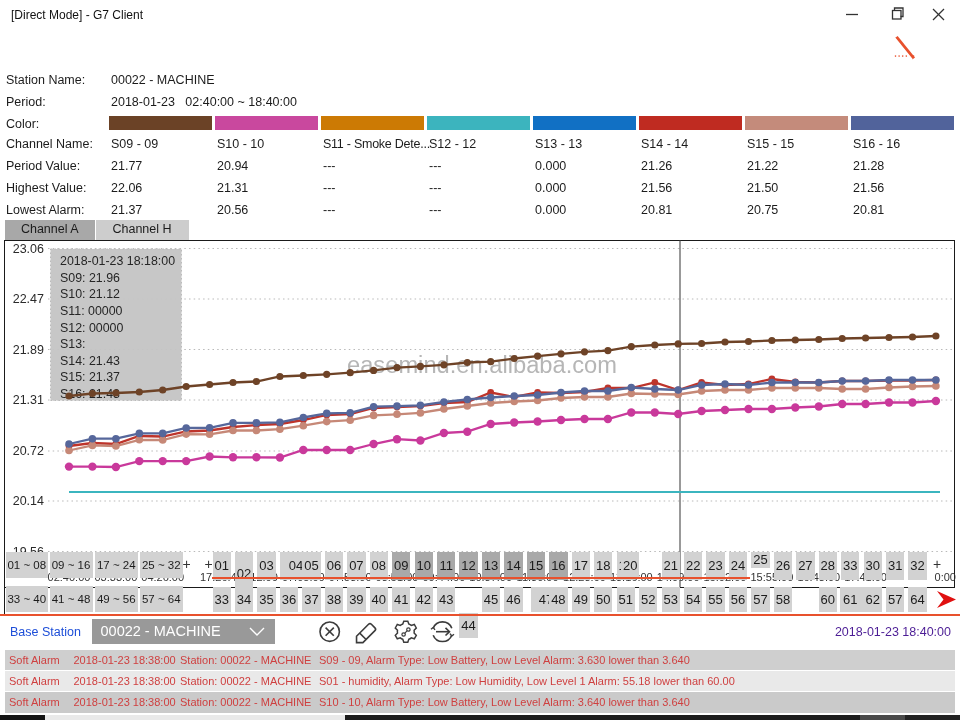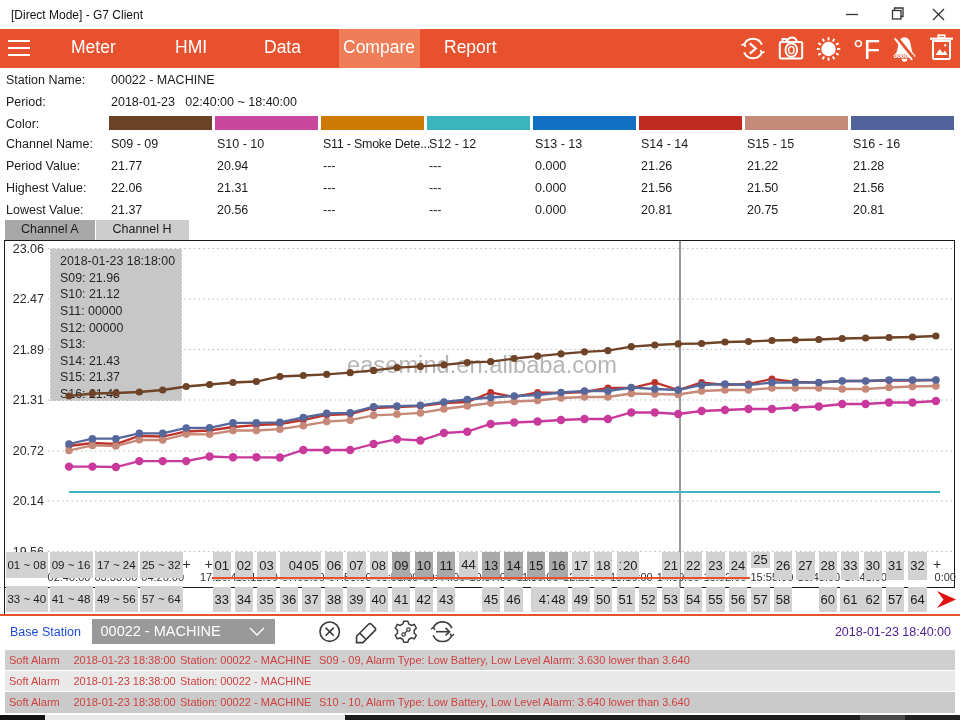--- a/index.html
+++ b/index.html
@@ -20,31 +20,20 @@
   <div style="position:absolute;left:11px;top:8px;font-size:12px;color:#111">[Direct Mode] - G7 Client</div>
 </div>
 <svg width="130" height="29" viewBox="0 0 130 29" style="position:absolute;left:830px;top:0" xmlns="http://www.w3.org/2000/svg">
 <line x1="16" y1="14.5" x2="28" y2="14.5" stroke="#333" stroke-width="1.3"></line>
 <rect x="62.5" y="10.5" width="8.5" height="8.5" fill="none" stroke="#333" stroke-width="1.3"></rect>
 <path d="M64.5 10.5 v-2.5 h8.5 v8.5 h-2.5" fill="none" stroke="#333" stroke-width="1.3"></path>
 <line x1="103" y1="9" x2="114" y2="20" stroke="#333" stroke-width="1.3"></line>
 <line x1="114" y1="9" x2="103" y2="20" stroke="#333" stroke-width="1.3"></line>
 </svg>
 
-<div style="position:absolute;left:0;top:29px;width:960px;height:38.5px;background:#e8512d">
-  <div style="position:absolute;left:338.5px;top:0;width:81px;height:38.5px;background:#ef7d57"></div>
-  <div style="position:absolute;left:7.5px;top:10.5px;width:22px;height:2.5px;background:#fff"></div>
-  <div style="position:absolute;left:7.5px;top:17.5px;width:22px;height:2.5px;background:#fff"></div>
-  <div style="position:absolute;left:7.5px;top:24.5px;width:22px;height:2.5px;background:#fff"></div>
-  <div style="position:absolute;top:8px;left:71px;font-size:17.5px;color:#fff">Meter</div>
-  <div style="position:absolute;top:8px;left:175px;font-size:17.5px;color:#fff">HMI</div>
-  <div style="position:absolute;top:8px;left:264px;font-size:17.5px;color:#fff">Data</div>
-  <div style="position:absolute;top:8px;left:343px;font-size:17.5px;color:#fff">Compare</div>
-  <div style="position:absolute;top:8px;left:444px;font-size:17.5px;color:#fff">Report</div>
-</div>
 <svg width="960" height="40" viewBox="0 0 960 40" style="position:absolute;left:0;top:29px" xmlns="http://www.w3.org/2000/svg">
 <g transform="translate(753,19.5)" stroke="#fff" fill="none" stroke-width="2">
 <path d="M -8.9 -3.9 A 9.7 9.7 0 0 1 8.9 -3.9"></path>
 <path d="M 8.9 3.9 A 9.7 9.7 0 0 1 -8.9 3.9"></path>
 <path d="M-3.2 -5.2 L 2.8 0 L -3.2 5.2" stroke-width="2.2"></path>
 <path d="M -11.5 -3.2 l 2.8 -1.2 l 1.2 2.9" stroke-width="1.7"></path>
 <path d="M 11.5 3.2 l -2.8 1.2 l -1.2 -2.9" stroke-width="1.7"></path>
 </g>
 <g transform="translate(791,20)" stroke="#fff" fill="none">
 <rect x="-11.2" y="-7" width="22.4" height="16.5" rx="1.5" stroke-width="2"></rect>
@@ -135,21 +124,21 @@
     <div class="val" style="left:853px;top:158.5px">21.28</div>
     <div class="lbl" style="top:180.5px">Highest Value:</div>
     <div class="val" style="left:111px;top:180.5px">22.06</div>
     <div class="val" style="left:217px;top:180.5px">21.31</div>
     <div class="val" style="left:323px;top:180.5px">---</div>
     <div class="val" style="left:429px;top:180.5px">---</div>
     <div class="val" style="left:535px;top:180.5px">0.000</div>
     <div class="val" style="left:641px;top:180.5px">21.56</div>
     <div class="val" style="left:747px;top:180.5px">21.50</div>
     <div class="val" style="left:853px;top:180.5px">21.56</div>
-    <div class="lbl" style="top:202.5px">Lowest Value:</div>
+    <div class="lbl" style="top:202.5px">Lowest Alarm:</div>
     <div class="val" style="left:111px;top:202.5px">21.37</div>
     <div class="val" style="left:217px;top:202.5px">20.56</div>
     <div class="val" style="left:323px;top:202.5px">---</div>
     <div class="val" style="left:429px;top:202.5px">---</div>
     <div class="val" style="left:535px;top:202.5px">0.000</div>
     <div class="val" style="left:641px;top:202.5px">20.81</div>
     <div class="val" style="left:747px;top:202.5px">20.75</div>
     <div class="val" style="left:853px;top:202.5px">20.81</div>
 
 <div style="position:absolute;left:4.5px;top:220px;width:90.5px;height:19.5px;background:#a8a8a8;color:#1c1c1c;font-size:12.5px;text-align:center;line-height:19px">Channel A</div>
@@ -407,42 +396,42 @@
     <div class="rbtn" style="left:140px;top:552px;width:42.5px;height:25.5px">25 ~ 32</div>
     <div class="rbtn" style="left:6px;top:586px;width:41.5px;height:25.5px">33 ~ 40</div>
     <div class="rbtn" style="left:49.5px;top:586px;width:43px;height:25.5px">41 ~ 48</div>
     <div class="rbtn" style="left:94.5px;top:586px;width:43.5px;height:25.5px">49 ~ 56</div>
     <div class="rbtn" style="left:140px;top:586px;width:42.5px;height:25.5px">57 ~ 64</div>
     <div class="plus" style="left:182.5px;top:556px">+</div>
     <div class="plus" style="left:204.5px;top:556px">+</div>
     <div class="plus" style="left:933px;top:556px">+</div>
     <div class="nbtn" style="left:212.5px;top:551.5px;width:18.4px;height:28px">01</div>
     <div class="nbtn" style="left:212.5px;top:587px;width:18.4px;height:25px">33</div>
-    <div class="nbtn" style="left:234.9px;top:551.5px;width:18.4px;height:28px">02</div>
+    <div class="nbtn" style="left:234.9px;top:551.5px;width:18.4px;height:44px">02</div>
     <div class="nbtn" style="left:234.9px;top:587px;width:18.4px;height:25px">34</div>
     <div class="nbtn" style="left:257.4px;top:551.5px;width:18.4px;height:28px">03</div>
     <div class="nbtn" style="left:257.4px;top:587px;width:18.4px;height:25px">35</div>
     <div class="nbtn" style="left:279.9px;top:551.5px;width:32px;height:28px">04</div>
     <div class="nbtn" style="left:279.9px;top:587px;width:18.4px;height:25px">36</div>
     <div class="nbtn" style="left:302.3px;top:551.5px;width:18.4px;height:28px">05</div>
     <div class="nbtn" style="left:302.3px;top:587px;width:18.4px;height:25px">37</div>
     <div class="nbtn" style="left:324.8px;top:551.5px;width:18.4px;height:28px">06</div>
     <div class="nbtn" style="left:324.8px;top:587px;width:18.4px;height:25px">38</div>
     <div class="nbtn" style="left:347.2px;top:551.5px;width:18.4px;height:28px">07</div>
     <div class="nbtn" style="left:347.2px;top:587px;width:18.4px;height:25px">39</div>
     <div class="nbtn" style="left:369.6px;top:551.5px;width:18.4px;height:28px">08</div>
     <div class="nbtn" style="left:369.6px;top:587px;width:18.4px;height:25px">40</div>
     <div class="nbtn hl" style="left:392.1px;top:551.5px;width:18.4px;height:28px">09</div>
     <div class="nbtn" style="left:392.1px;top:587px;width:18.4px;height:25px">41</div>
     <div class="nbtn hl" style="left:414.5px;top:551.5px;width:18.4px;height:28px">10</div>
     <div class="nbtn" style="left:414.5px;top:587px;width:18.4px;height:25px">42</div>
     <div class="nbtn hl" style="left:437.0px;top:551.5px;width:18.4px;height:28px">11</div>
     <div class="nbtn" style="left:437.0px;top:587px;width:18.4px;height:25px">43</div>
     <div class="nbtn hl" style="left:459.4px;top:551.5px;width:18.4px;height:28px">12</div>
-    <div class="nbtn" style="left:459.4px;top:552px;width:18.4px;height:25px">44</div>
+    <div class="nbtn" style="left:459.4px;top:613px;width:18.4px;height:25px">44</div>
     <div class="nbtn hl" style="left:481.9px;top:551.5px;width:18.4px;height:28px">13</div>
     <div class="nbtn" style="left:481.9px;top:587px;width:18.4px;height:25px">45</div>
     <div class="nbtn hl" style="left:504.3px;top:551.5px;width:18.4px;height:28px">14</div>
     <div class="nbtn" style="left:504.3px;top:587px;width:18.4px;height:25px">46</div>
     <div class="nbtn hl" style="left:526.8px;top:551.5px;width:18.4px;height:28px">15</div>
     <div class="nbtn" style="left:531px;top:587px;width:30px;height:25px">47</div>
     <div class="nbtn hl" style="left:549.2px;top:551.5px;width:18.4px;height:28px">16</div>
     <div class="nbtn" style="left:549.2px;top:587px;width:18.4px;height:25px">48</div>
     <div class="nbtn" style="left:571.7px;top:551.5px;width:18.4px;height:28px">17</div>
     <div class="nbtn" style="left:571.7px;top:587px;width:18.4px;height:25px">49</div>
@@ -521,20 +510,21 @@
 <div style="position:absolute;left:5px;top:650px;width:950px;height:20px;background:#cfcfcf;color:#cf4040;font-size:11px;line-height:20px;padding-left:5px;white-space:nowrap;overflow:hidden">
       <span style="position:absolute;left:4px">Soft Alarm</span>
       <span style="position:absolute;left:68.5px">2018-01-23 18:38:00</span>
       <span style="position:absolute;left:175px">Station: 00022 - MACHINE</span>
       <span style="position:absolute;left:314px;white-space:nowrap">S09 - 09, Alarm Type: Low Battery, Low Level Alarm: 3.630 lower than 3.640</span>
     </div>
 <div style="position:absolute;left:5px;top:670.8px;width:950px;height:20.5px;background:#e9e9e9;color:#cf4040;font-size:11px;line-height:20.5px;padding-left:5px;white-space:nowrap;overflow:hidden">
       <span style="position:absolute;left:4px">Soft Alarm</span>
       <span style="position:absolute;left:68.5px">2018-01-23 18:38:00</span>
       <span style="position:absolute;left:175px">Station: 00022 - MACHINE</span>
+      <span style="position:absolute;left:314px;white-space:nowrap">S01 - humidity, Alarm Type: Low Humidity, Low Level 1 Alarm: 55.18 lower than 60.00</span>
     </div>
 <div style="position:absolute;left:5px;top:692.3px;width:950px;height:21px;background:#cacaca;color:#cf4040;font-size:11px;line-height:21px;padding-left:5px;white-space:nowrap;overflow:hidden">
       <span style="position:absolute;left:4px">Soft Alarm</span>
       <span style="position:absolute;left:68.5px">2018-01-23 18:38:00</span>
       <span style="position:absolute;left:175px">Station: 00022 - MACHINE</span>
       <span style="position:absolute;left:314px;white-space:nowrap">S10 - 10, Alarm Type: Low Battery, Low Level Alarm: 3.640 lower than 3.640</span>
     </div>
 
 <div style="position:absolute;left:0;top:715px;width:45px;height:5px;background:#141414"></div>
 <div style="position:absolute;left:45px;top:715px;width:300px;height:5px;background:#e9e9e9"></div>

